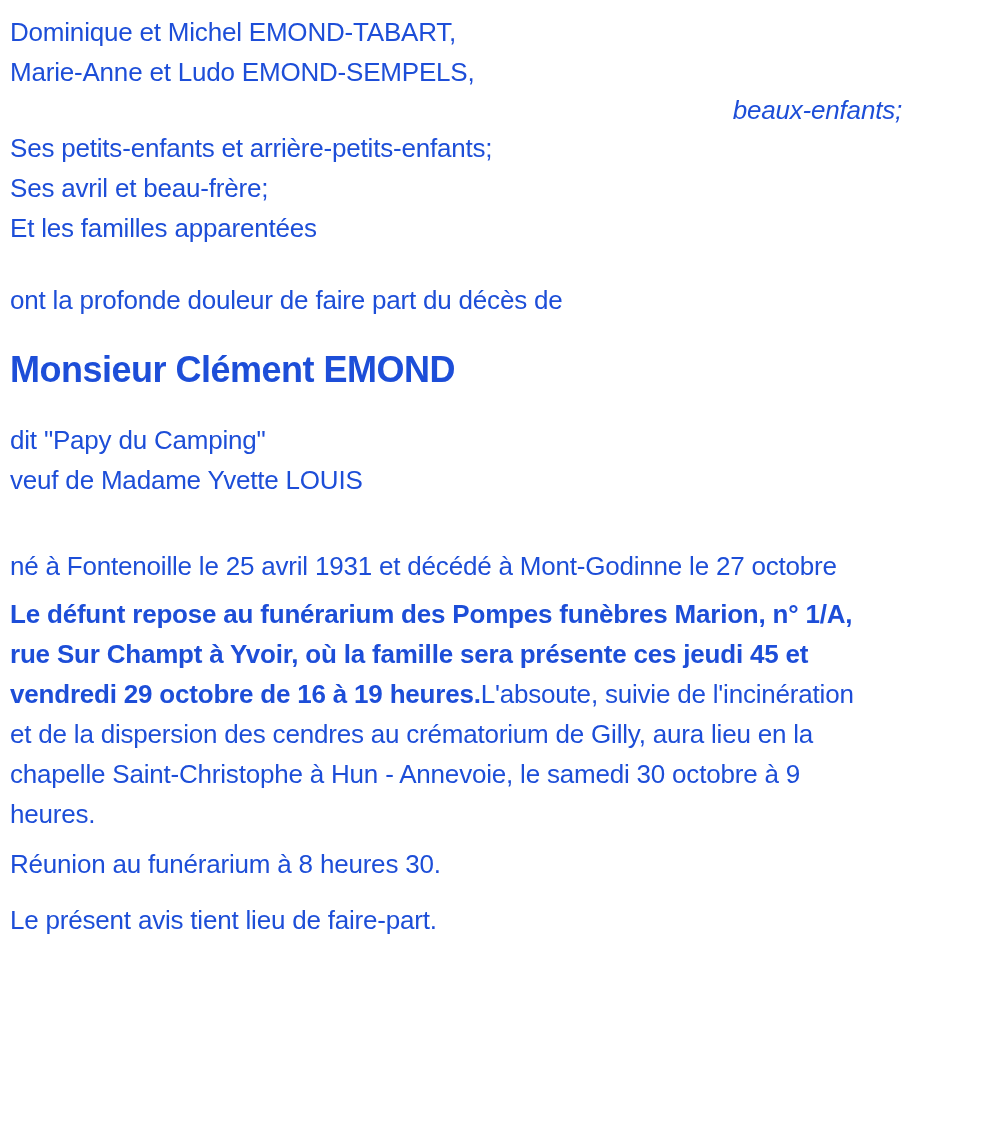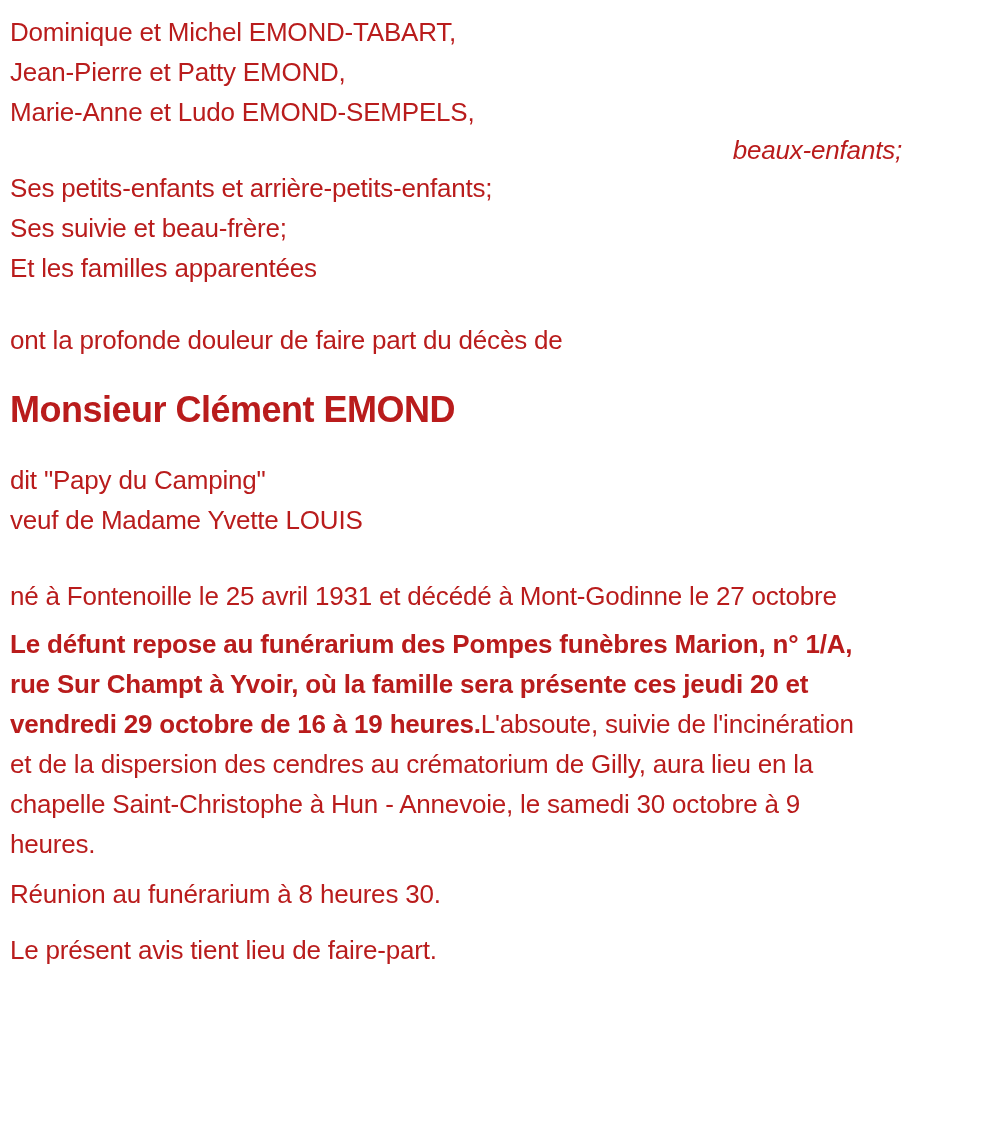--- a/index.html
+++ b/index.html
@@ -8,65 +8,64 @@
     background: #ffffff;
   }
   .doc {
     width: 912px;
     height: 1143px;
     box-sizing: border-box;
     padding: 12px 8px 20px 10px;
     font-family: "Liberation Sans", sans-serif;
     font-size: 26px;
     line-height: 40px;
-    color: #b91c1c;
+    color: #1d4ed8;
     letter-spacing: -0.2px;
     overflow: hidden;
   }
   .para { margin: 0; }
   .line { display: block; }
   .right-italic {
     text-align: right;
     font-style: italic;
     line-height: 36px;
     padding-right: 2px;
   }
   .intro { margin-top: 32px; }
   .deceased-name {
     margin: 26px 0 0 0;
     font-size: 36px;
     line-height: 48px;
     font-weight: 700;
     letter-spacing: -0.5px;
   }
   .nickname-block { margin-top: 26px; }
-  .dates-block { margin-top: 36px; }
+  .dates-block { margin-top: 46px; }
   .funeral-block { margin-top: 8px; max-width: 990px; }
   .funeral-block b, .bold-line { font-weight: 700; }
   .meeting-line { margin-top: 10px; }
   .notice-line { margin-top: 16px; }
 </style>
 </head>
 <body>
 
 <div class="doc">
 
   <div class="para">
     <span class="line">Dominique et Michel EMOND-TABART,</span>
-    <span class="line">Jean-Pierre et Patty EMOND,</span>
     <span class="line">Marie-Anne et Ludo EMOND-SEMPELS,</span>
   </div>
 
   <div class="para right-italic">
     <span class="line">beaux-enfants;</span>
   </div>
 
   <div class="para">
     <span class="line">Ses petits-enfants et arrière-petits-enfants;</span>
-    <span class="line">Ses suivie et beau-frère;</span>
+    <span class="line">Ses avril et beau-frère;</span>
   </div>
 
 
   <div class="para">
     <span class="line">Et les familles apparentées</span>
   </div>
 
   <div class="para intro">
     <span class="line">ont la profonde douleur de faire part du décès de</span>
   </div>
@@ -77,21 +76,21 @@
     <span class="line">dit "Papy du Camping"</span>
     <span class="line">veuf de Madame Yvette LOUIS</span>
   </div>
 
   <div class="para dates-block">
     <span class="line">né à Fontenoille le 25 avril 1931 et décédé à Mont-Godinne le 27 octobre</span>
   </div>
 
   <div class="para funeral-block">
     <span class="line bold-line">Le défunt repose au funérarium des Pompes funèbres Marion, n° 1/A,</span>
-    <span class="line bold-line">rue Sur Champt à Yvoir, où la famille sera présente ces jeudi 20 et</span>
+    <span class="line bold-line">rue Sur Champt à Yvoir, où la famille sera présente ces jeudi 45 et</span>
     <span class="line"><b>vendredi 29 octobre de 16 à 19 heures.</b><span>L'absoute, suivie de l'incinération</span></span>
     <span class="line">et de la dispersion des cendres au crématorium de Gilly, aura lieu en la</span>
     <span class="line">chapelle Saint-Christophe à Hun - Annevoie, le samedi 30 octobre à 9</span>
     <span class="line">heures.</span>
   </div>
 
   <div class="para meeting-line">
     <span class="line">Réunion au funérarium à 8 heures 30.</span>
   </div>
 

